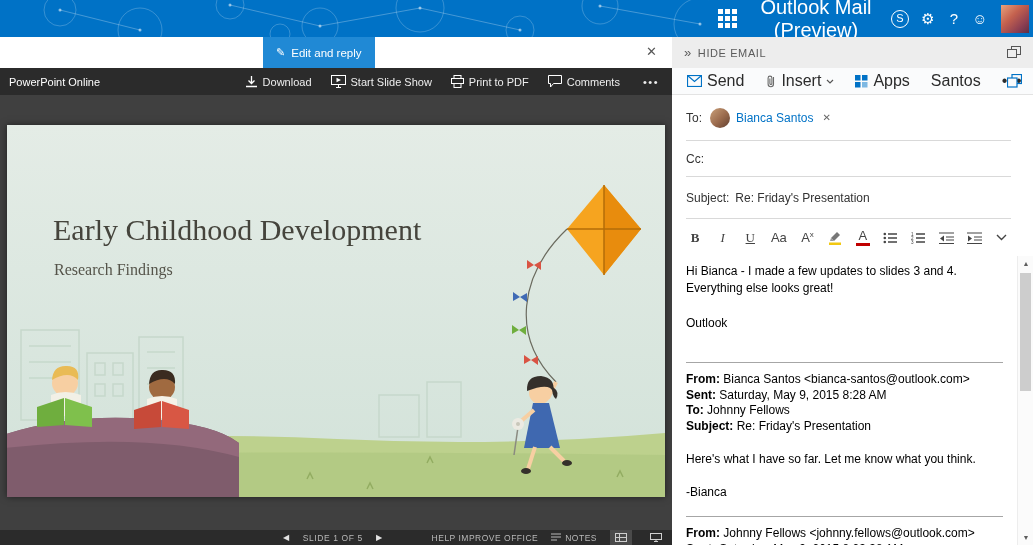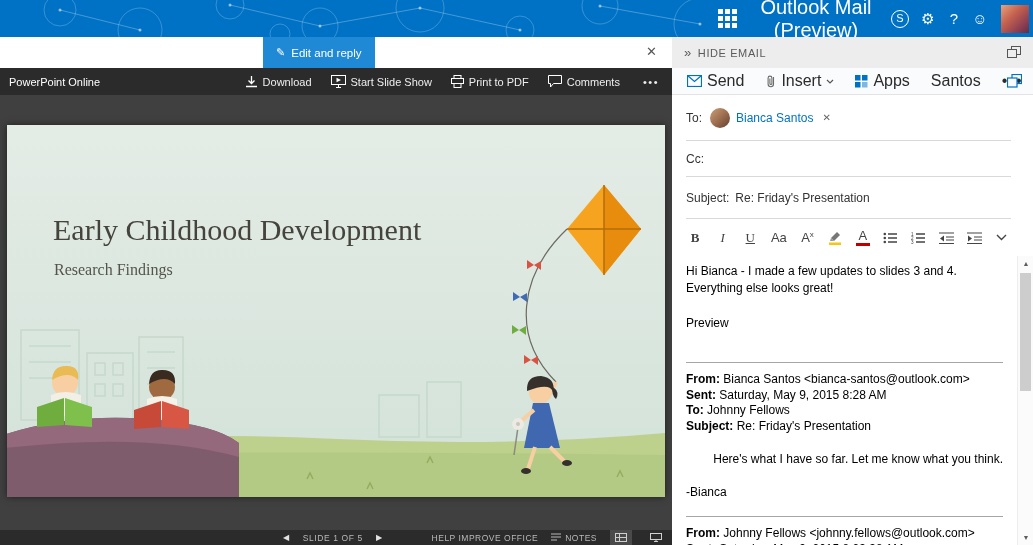--- a/index.html
+++ b/index.html
@@ -89,21 +89,21 @@
   .fmt-svg { cursor:pointer; display:flex; align-items:center; }
 
   
   .body-area { position:relative; flex:1; overflow:hidden; }
   .editor { padding:7px 30px 0 14px; font-size:12px; line-height:1.45; color:#000; cursor:text; }
   .sig { margin-top:17px; }
   .editor hr { border:none; border-top:1px solid #a6a6a6; }
   .hr1 { margin:30px 0 9px; }
   .hr2 { margin:15px 0 9px; }
   .qline { line-height:1.3; }
-  .qtext { margin-top:16px;text-align:right; }
+  .qtext { margin-top:16px; }
   .qsig { margin-top:16px; }
 
   
   .vscroll { position:absolute; right:0; top:0; bottom:0; width:16px; background:#fbfbfb; border-left:1px solid #ededed; }
   .scroll-arrow { position:absolute; left:0; width:16px; height:15px; text-align:center; font-size:7px; color:#5e5e5e; line-height:15px; cursor:pointer; }
   .scroll-up { top:0; }
   .scroll-down { bottom:0; }
   .scroll-thumb { position:absolute; left:2px; width:11px; top:17px; height:118px; background:#cdcdcd; cursor:pointer; }
 </style>
 </head>
@@ -463,21 +463,21 @@
           <span class="fmt-svg">
             <svg width="11" height="7">
                 <polyline points="1,1 5.5,5.5 10,1" fill="none" stroke="#444" stroke-width="1.4"></polyline>
               </svg>
           </span>
         </div>
 
         <div class="body-area">
           <div class="editor">
             <div class="para">Hi Bianca - I made a few updates to slides 3 and 4.  Everything else looks great!</div>
-            <div class="sig">Preview</div>
+            <div class="sig">Outlook</div>
 
             <hr class="hr1">
             <div class="qhead">
               <div class="qline"><b>From:</b> <span>Bianca Santos &lt;bianca-santos@outlook.com&gt;</span></div>
               <div class="qline"><b>Sent:</b> <span>Saturday, May 9, 2015 8:28 AM</span></div>
               <div class="qline"><b>To:</b> <span>Johnny Fellows</span></div>
               <div class="qline"><b>Subject:</b> <span>Re: Friday's Presentation</span></div>
             </div>
             <div class="qtext">Here's what I have so far.  Let me know what you think.</div>
             <div class="qsig">-Bianca</div>

